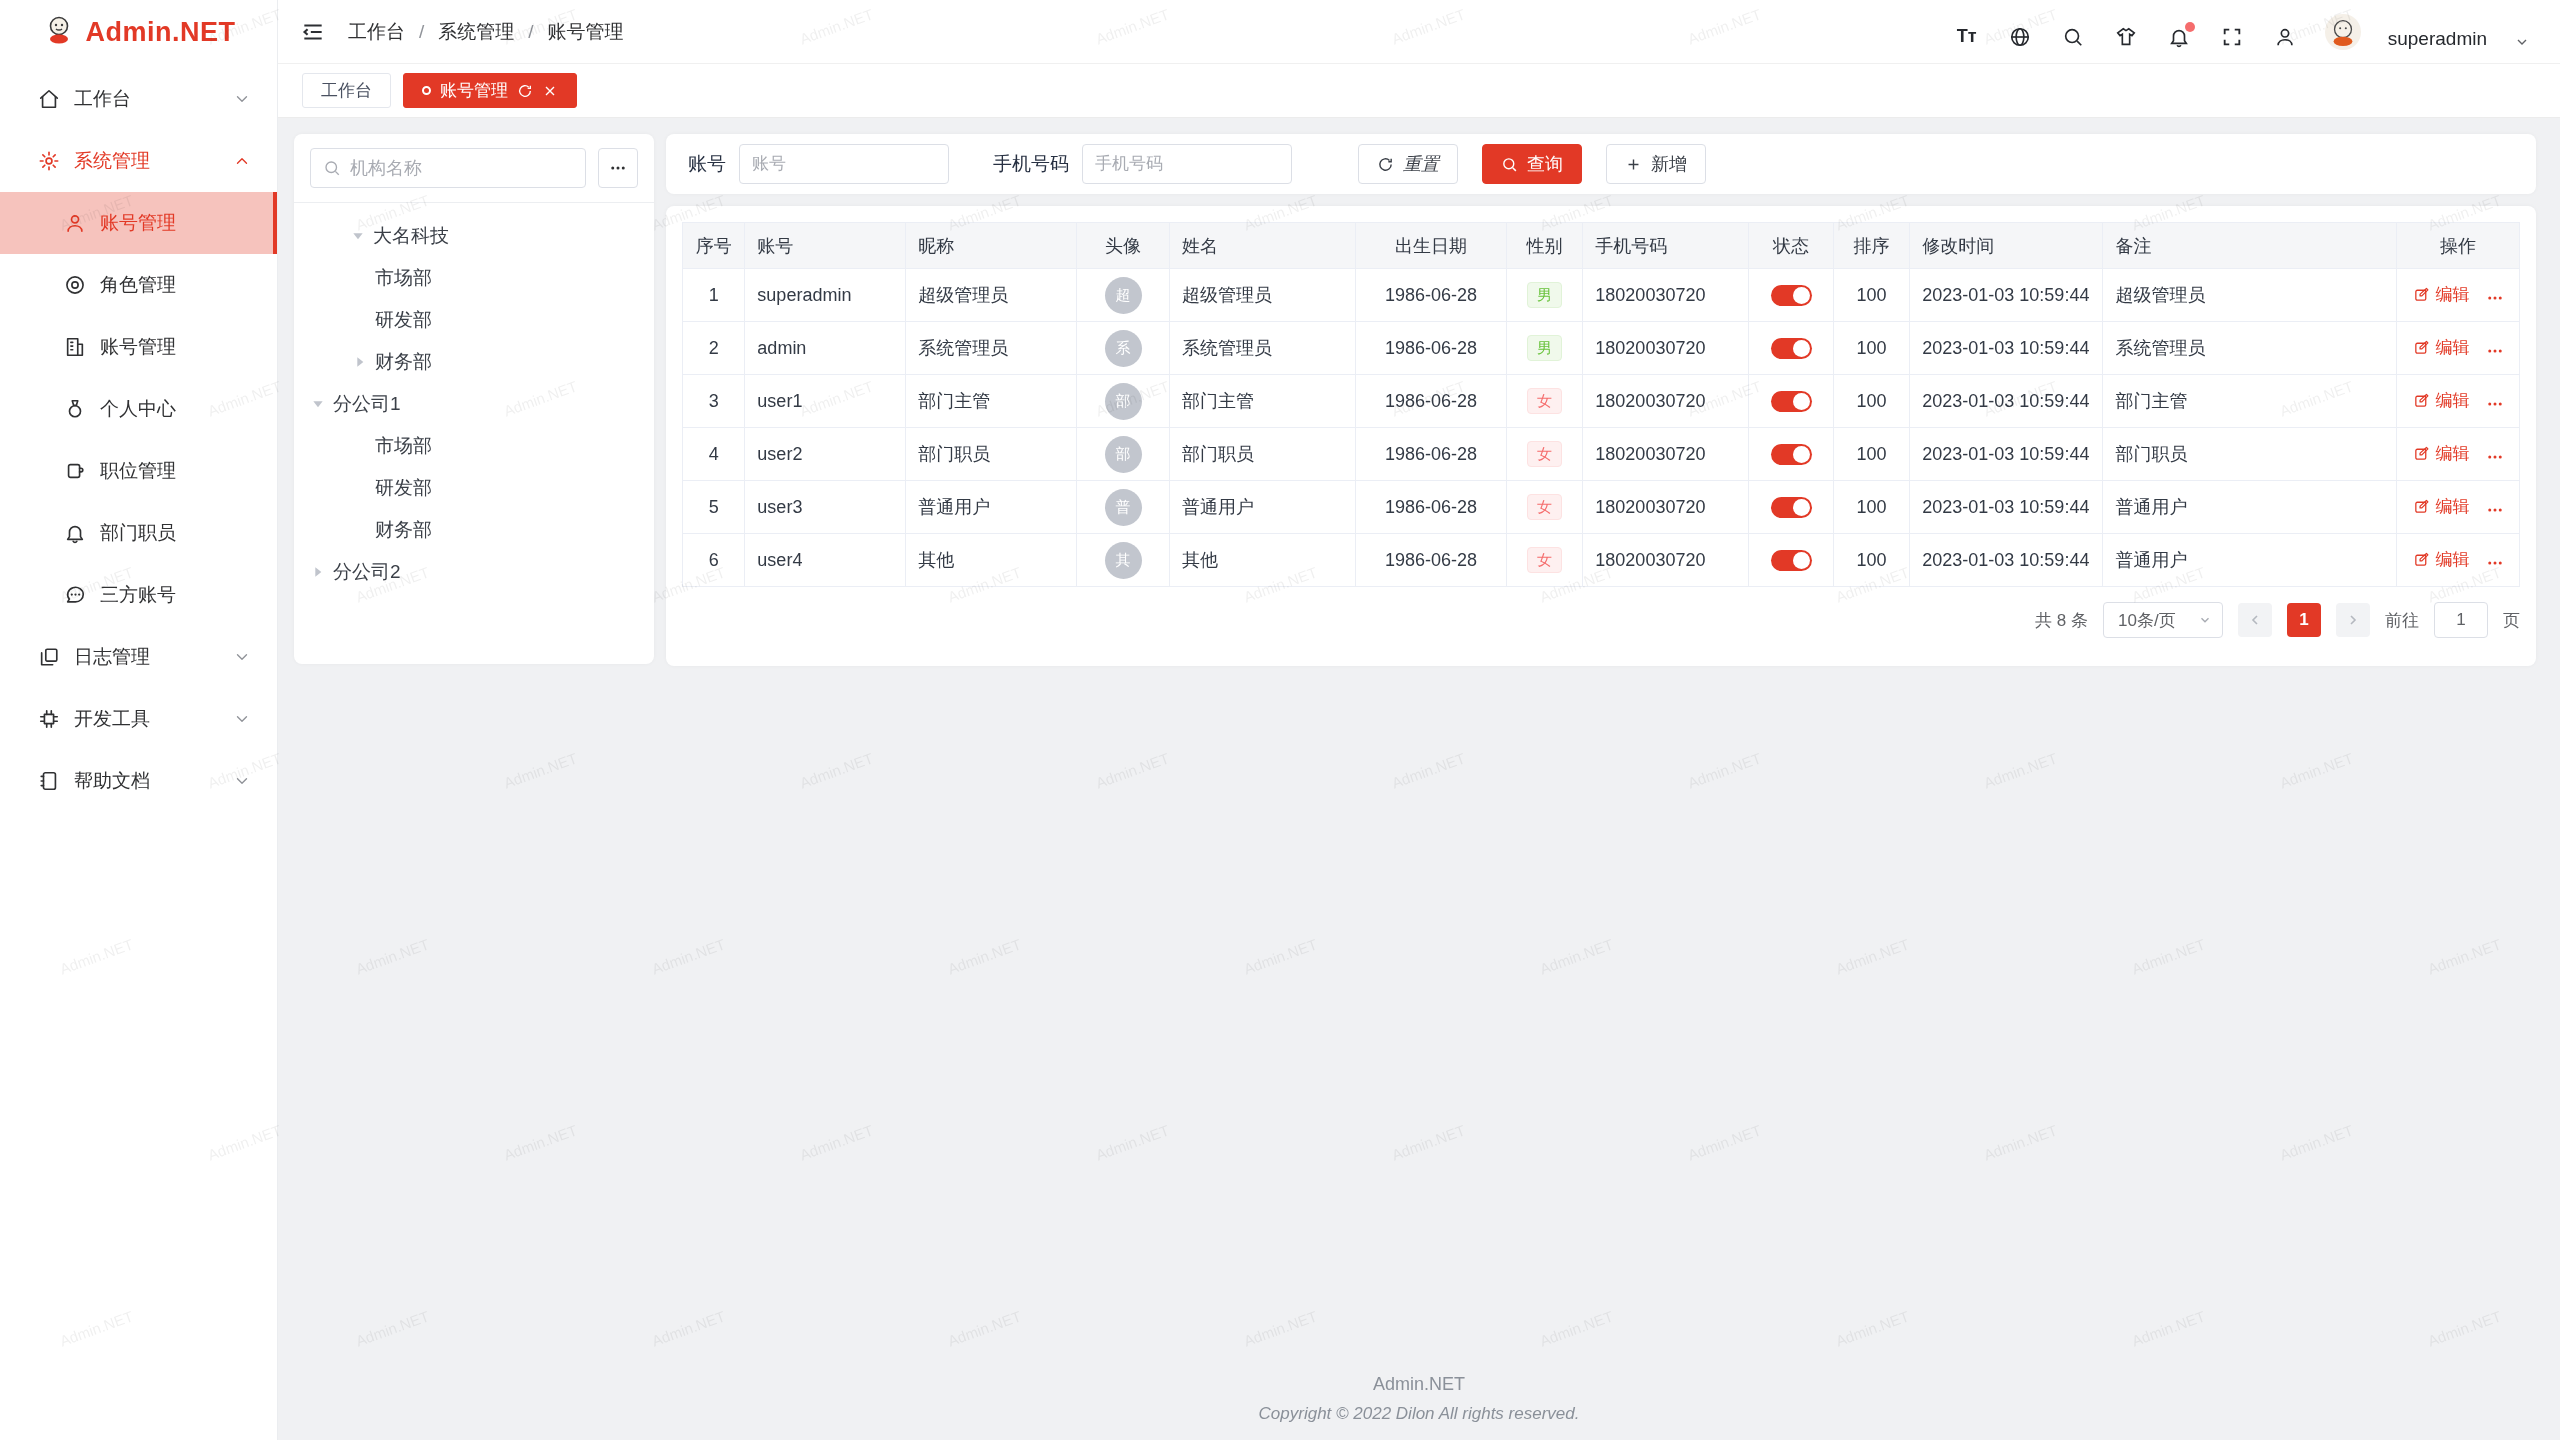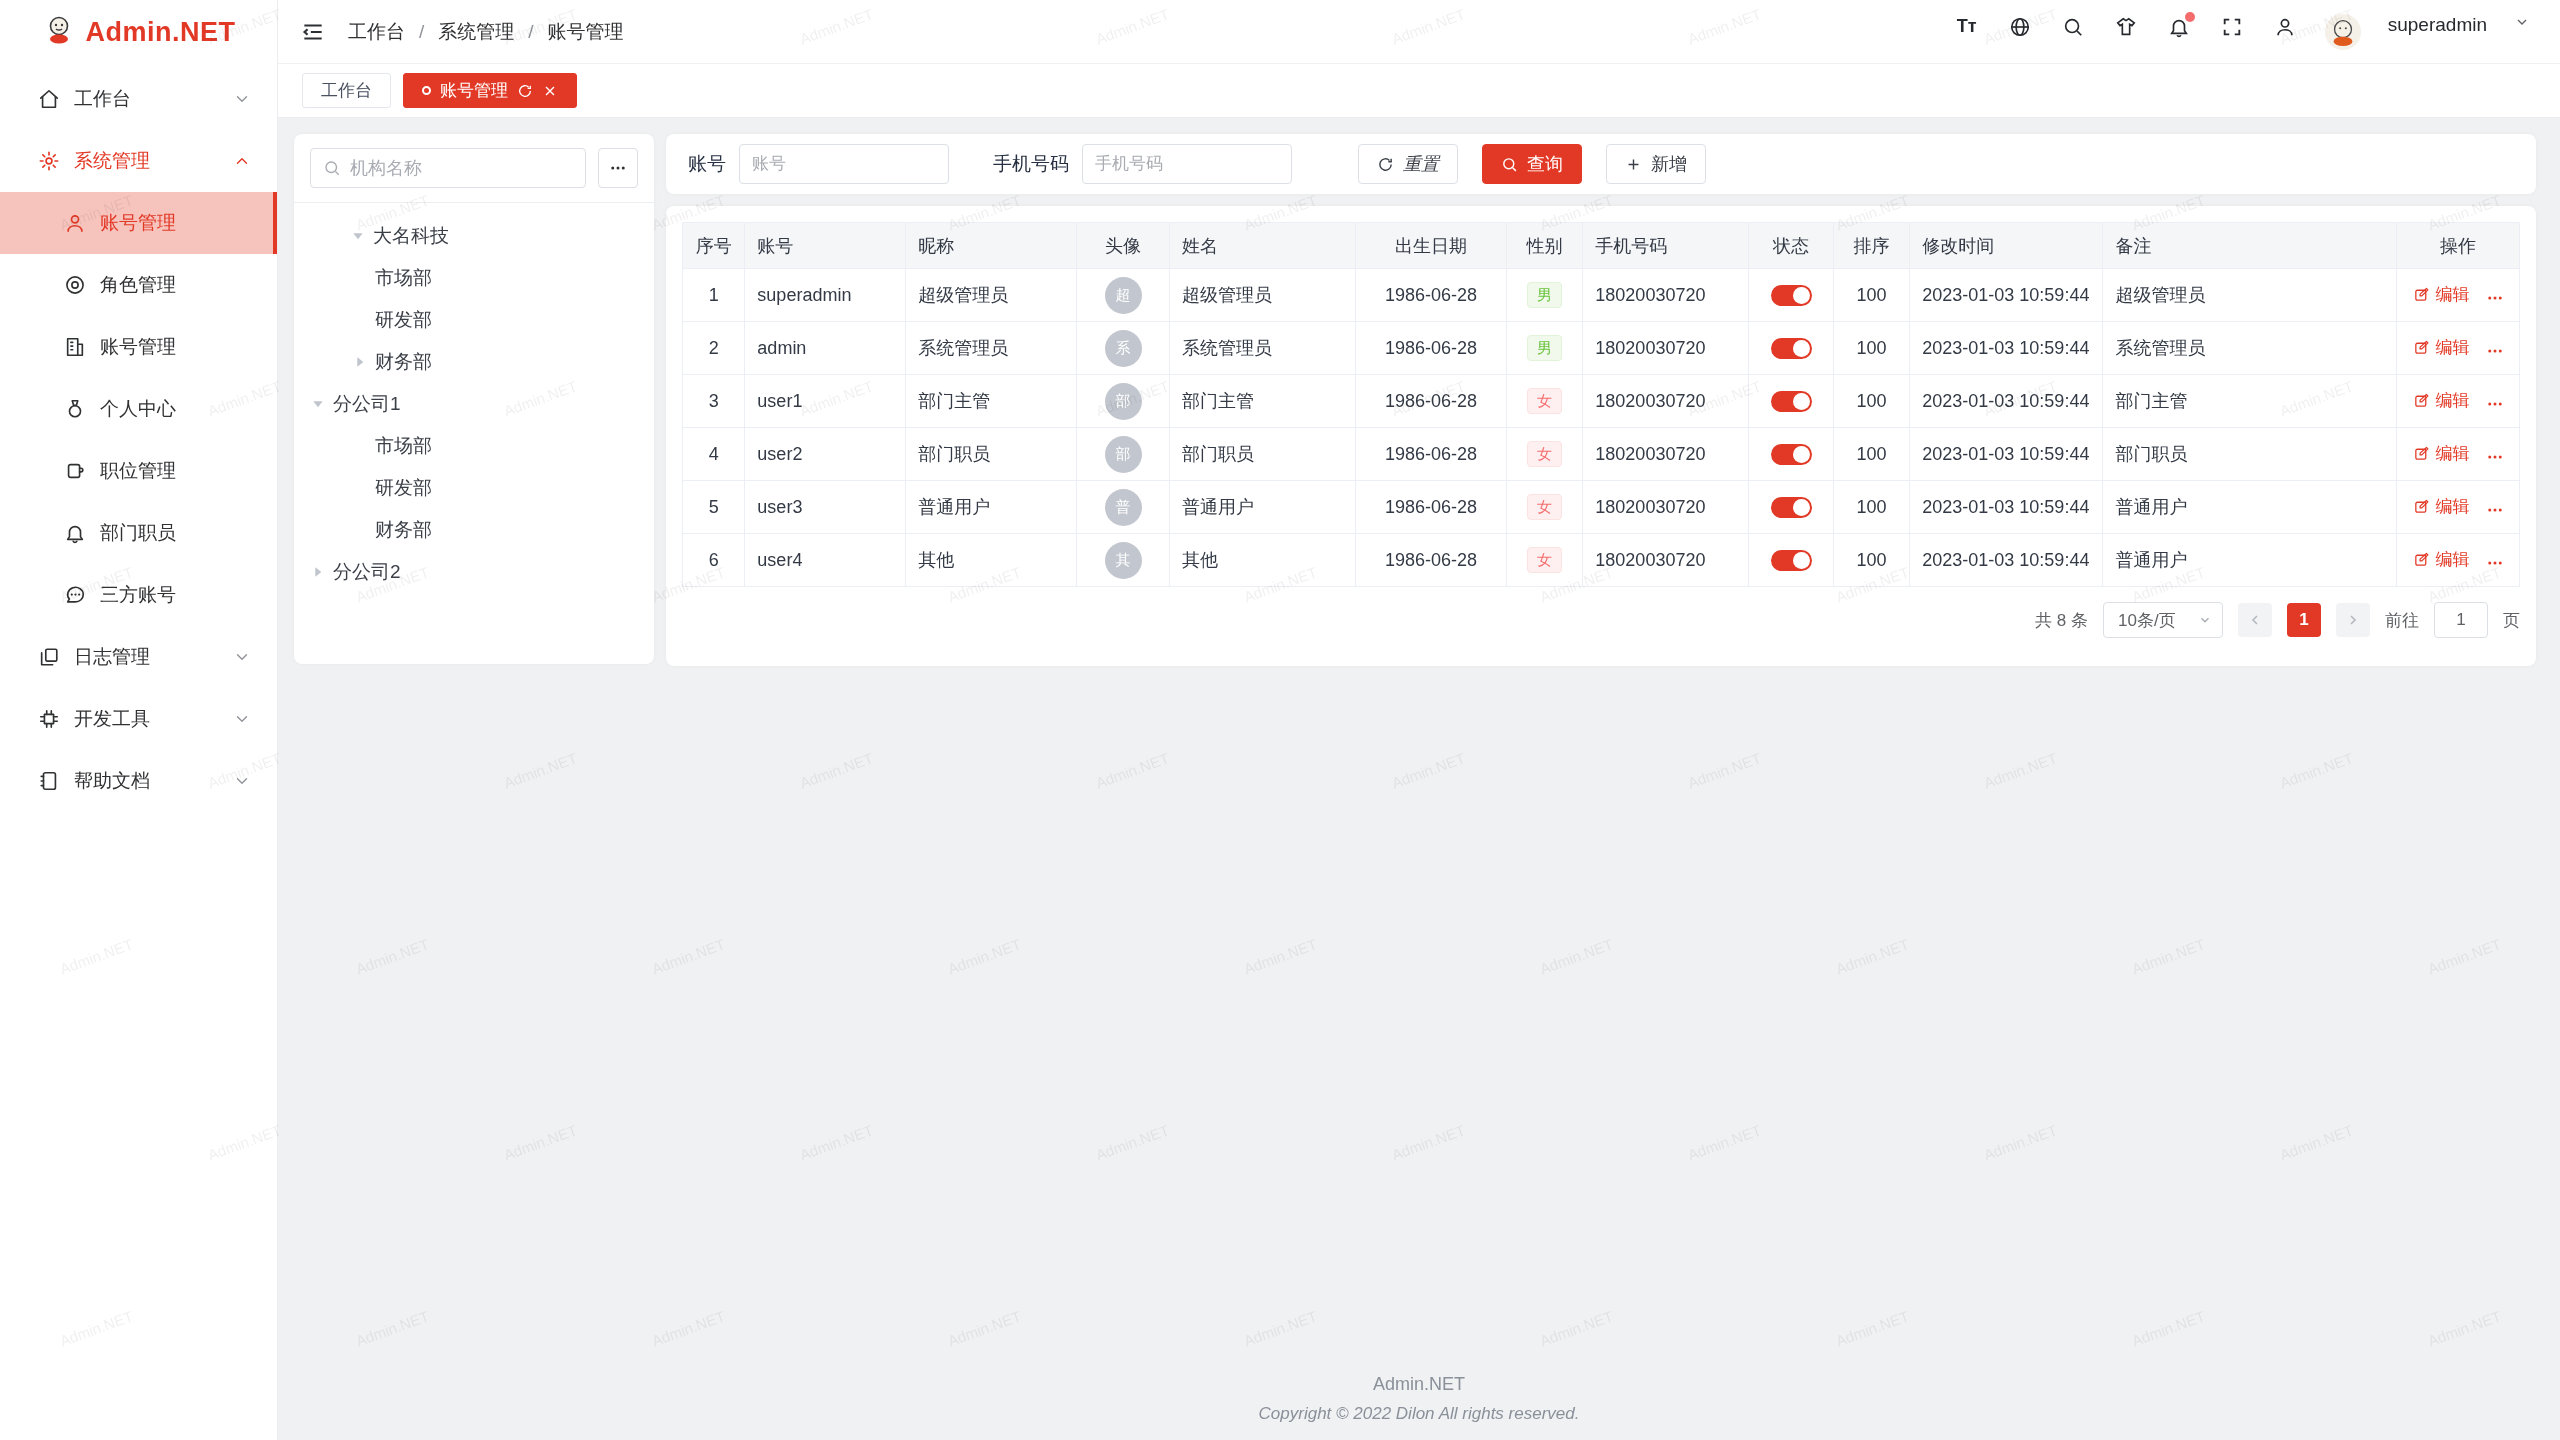--- a/index.html
+++ b/index.html
@@ -28,21 +28,21 @@
   .menu-item.selected { background:rgba(226,57,38,.30); color:var(--primary); }
   .menu-item.selected::after { content:''; position:absolute; right:0; top:0; bottom:0; width:4px; background:var(--primary); }
 
   
   .main { flex:1; display:flex; flex-direction:column; min-width:0; }
   .topbar { height:64px; background:#fff; display:flex; align-items:center; padding:0 30px 0 22px; border-bottom:1px solid #f0f0f0; }
   .collapse { width:26px; height:26px; color:#2c2f33; margin-right:22px; display:flex; cursor:pointer; }
   .collapse svg { width:26px; height:26px; }
   .breadcrumb { display:flex; align-items:center; gap:14px; font-size:19px; color:#303133; }
   .breadcrumb .sep { color:#909399; }
-  .topbar-right { margin-left:auto; display:flex; align-items:flex-start; gap:27px; }
+  .topbar-right { margin-left:auto; display:flex; align-items:flex-end; gap:27px; }
   .tool { width:26px; height:26px; display:flex; align-items:center; justify-content:center;
     color:#26292e; position:relative; cursor:pointer; font-size:18px; font-weight:bold; }
   .tool svg { width:22px; height:22px; }
   .tool .dot { position:absolute; top:-2px; right:-3px; width:10px; height:10px; border-radius:50%; background:#f56c6c; }
   .avatar { width:36px; height:36px; border-radius:50%; background:#f5f0e8; display:flex; align-items:center; justify-content:center; overflow:hidden; }
   .avatar svg { width:32px; height:32px; }
   .username { font-size:19px; color:#26292e; }
   .user-chev { width:16px; height:16px; color:#606266; display:flex; }
   .user-chev svg { width:16px; height:16px; }
 

